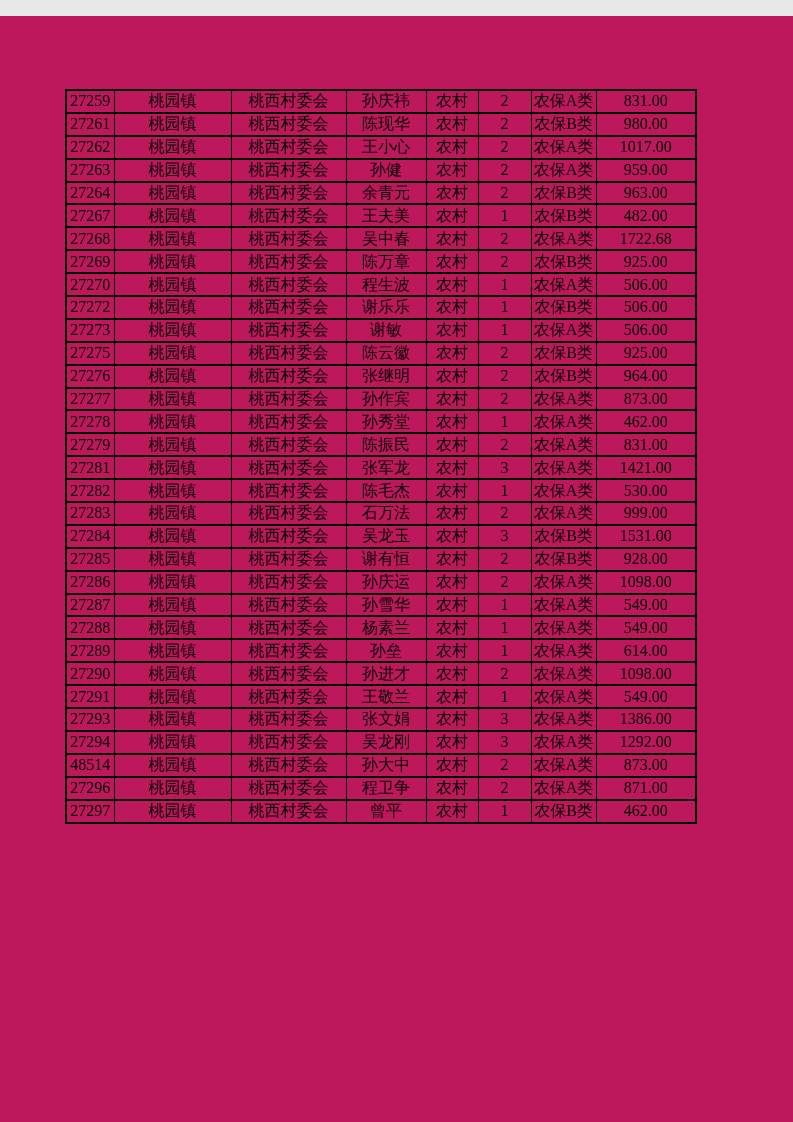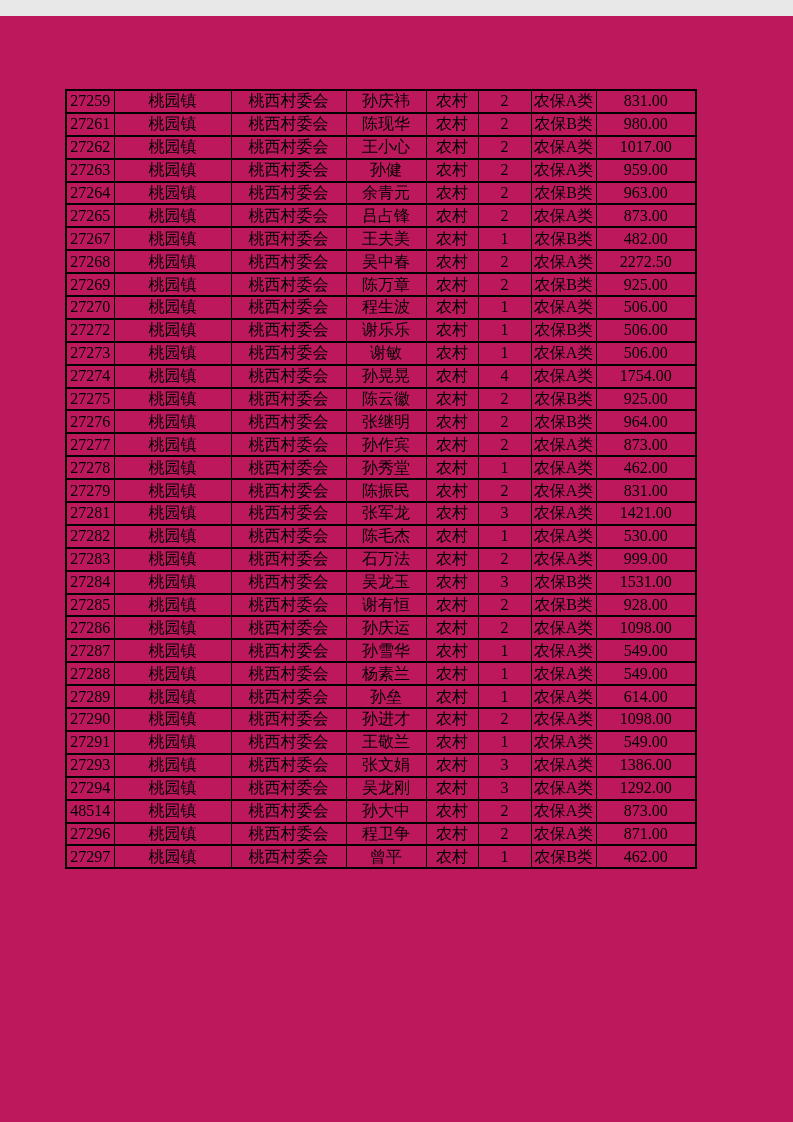--- a/index.html
+++ b/index.html
@@ -106,48 +106,38 @@
           <td>27264</td>
           <td>桃园镇</td>
           <td>桃西村委会</td>
           <td>余青元</td>
           <td>农村</td>
           <td>2</td>
           <td>农保B类</td>
           <td>963.00</td>
         </tr>
         <tr>
-          <td>27265</td>
-          <td>桃园镇</td>
-          <td>桃西村委会</td>
-          <td>吕占锋</td>
-          <td>农村</td>
-          <td>2</td>
-          <td>农保A类</td>
-          <td>873.00</td>
-        </tr>
-        <tr>
           <td>27267</td>
           <td>桃园镇</td>
           <td>桃西村委会</td>
           <td>王夫美</td>
           <td>农村</td>
           <td>1</td>
           <td>农保B类</td>
           <td>482.00</td>
         </tr>
         <tr>
           <td>27268</td>
           <td>桃园镇</td>
           <td>桃西村委会</td>
           <td>吴中春</td>
           <td>农村</td>
           <td>2</td>
           <td>农保A类</td>
-          <td>2272.50</td>
+          <td>1722.68</td>
         </tr>
         <tr>
           <td>27269</td>
           <td>桃园镇</td>
           <td>桃西村委会</td>
           <td>陈万章</td>
           <td>农村</td>
           <td>2</td>
           <td>农保B类</td>
           <td>925.00</td>
@@ -174,30 +164,20 @@
         </tr>
         <tr>
           <td>27273</td>
           <td>桃园镇</td>
           <td>桃西村委会</td>
           <td>谢敏</td>
           <td>农村</td>
           <td>1</td>
           <td>农保A类</td>
           <td>506.00</td>
-        </tr>
-        <tr>
-          <td>27274</td>
-          <td>桃园镇</td>
-          <td>桃西村委会</td>
-          <td>孙晃晃</td>
-          <td>农村</td>
-          <td>4</td>
-          <td>农保A类</td>
-          <td>1754.00</td>
         </tr>
         <tr>
           <td>27275</td>
           <td>桃园镇</td>
           <td>桃西村委会</td>
           <td>陈云徽</td>
           <td>农村</td>
           <td>2</td>
           <td>农保B类</td>
           <td>925.00</td>

